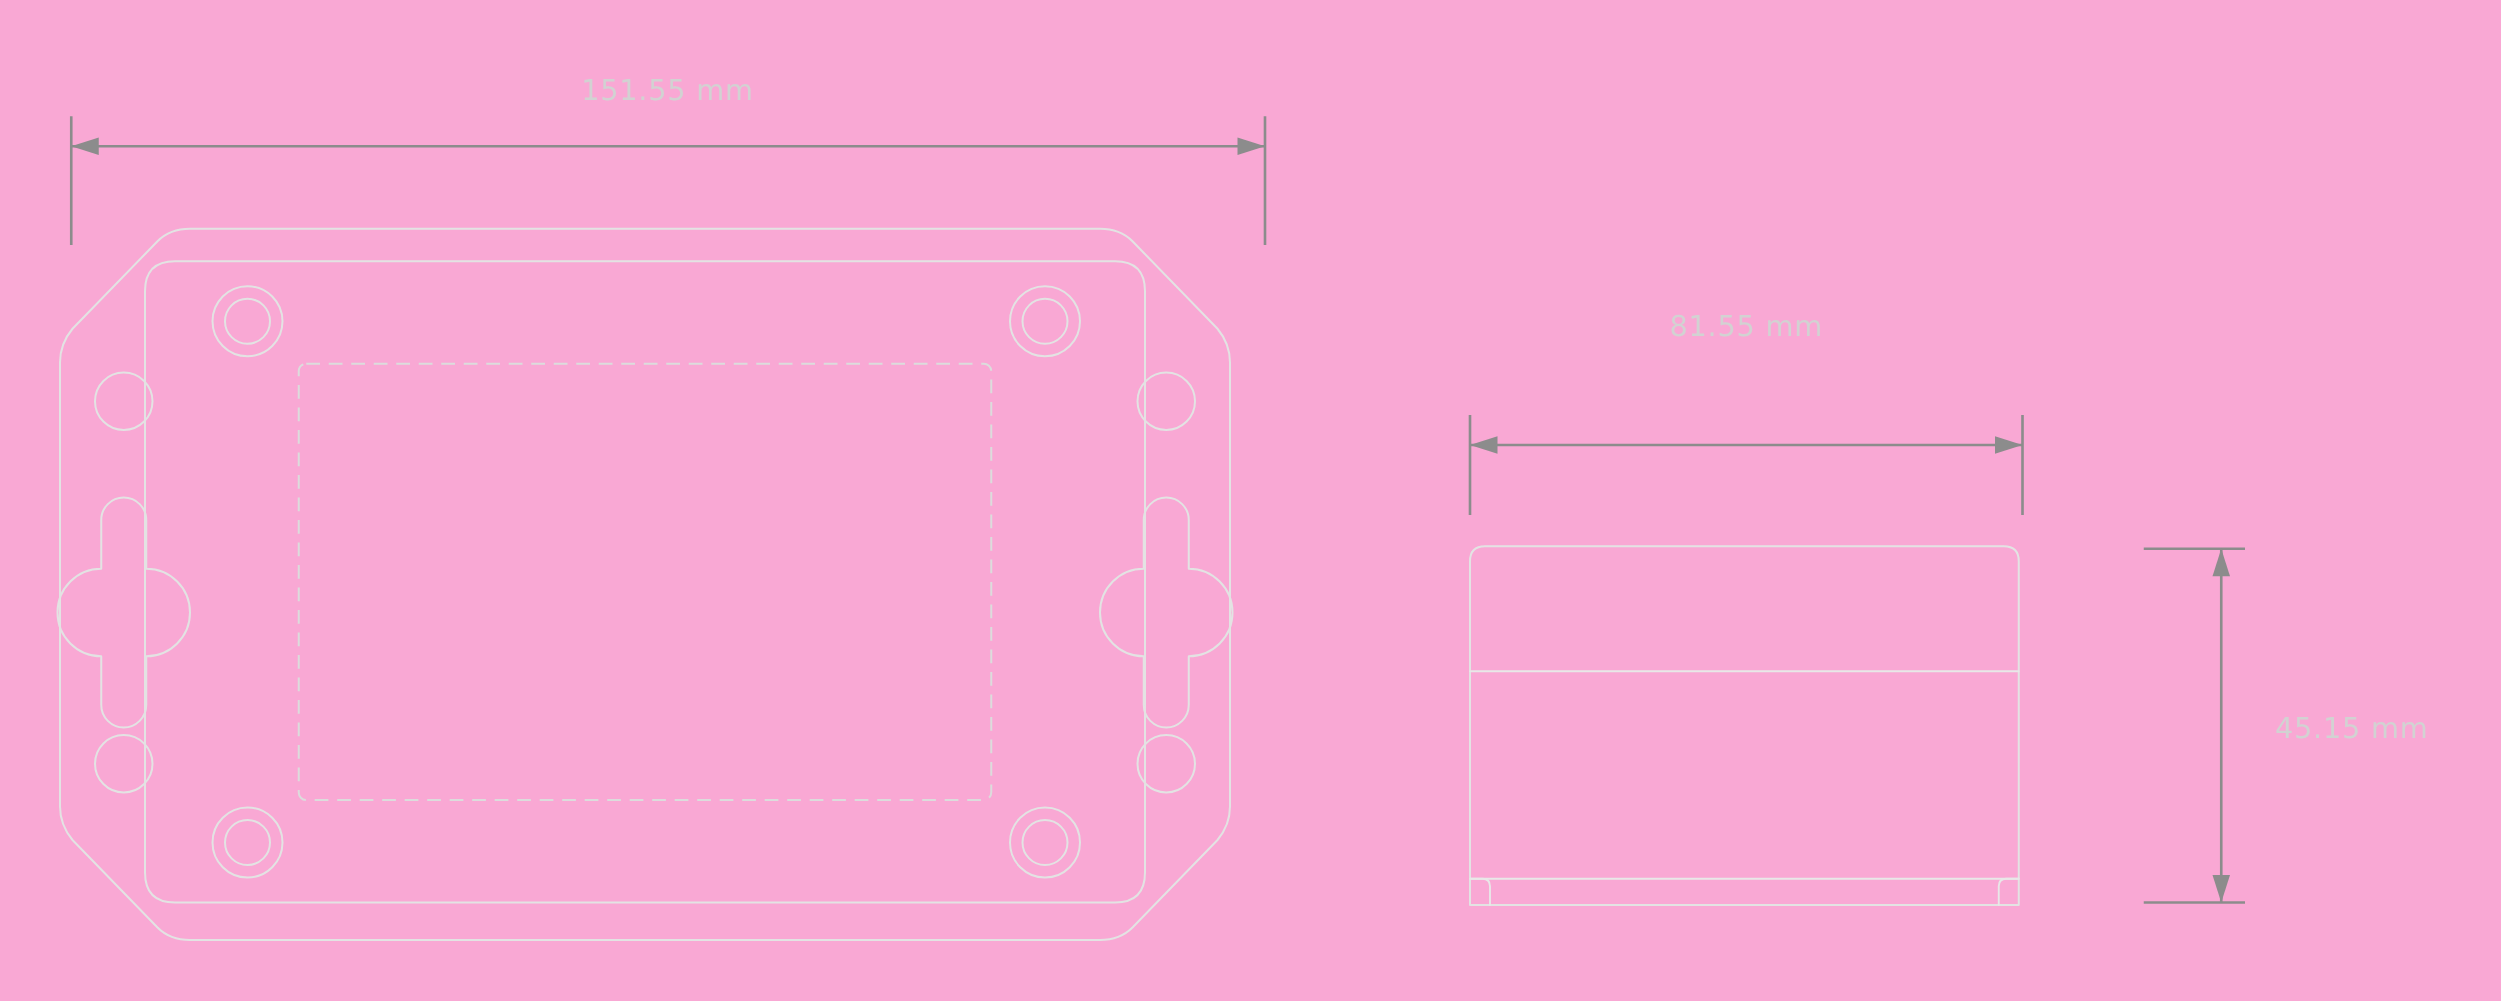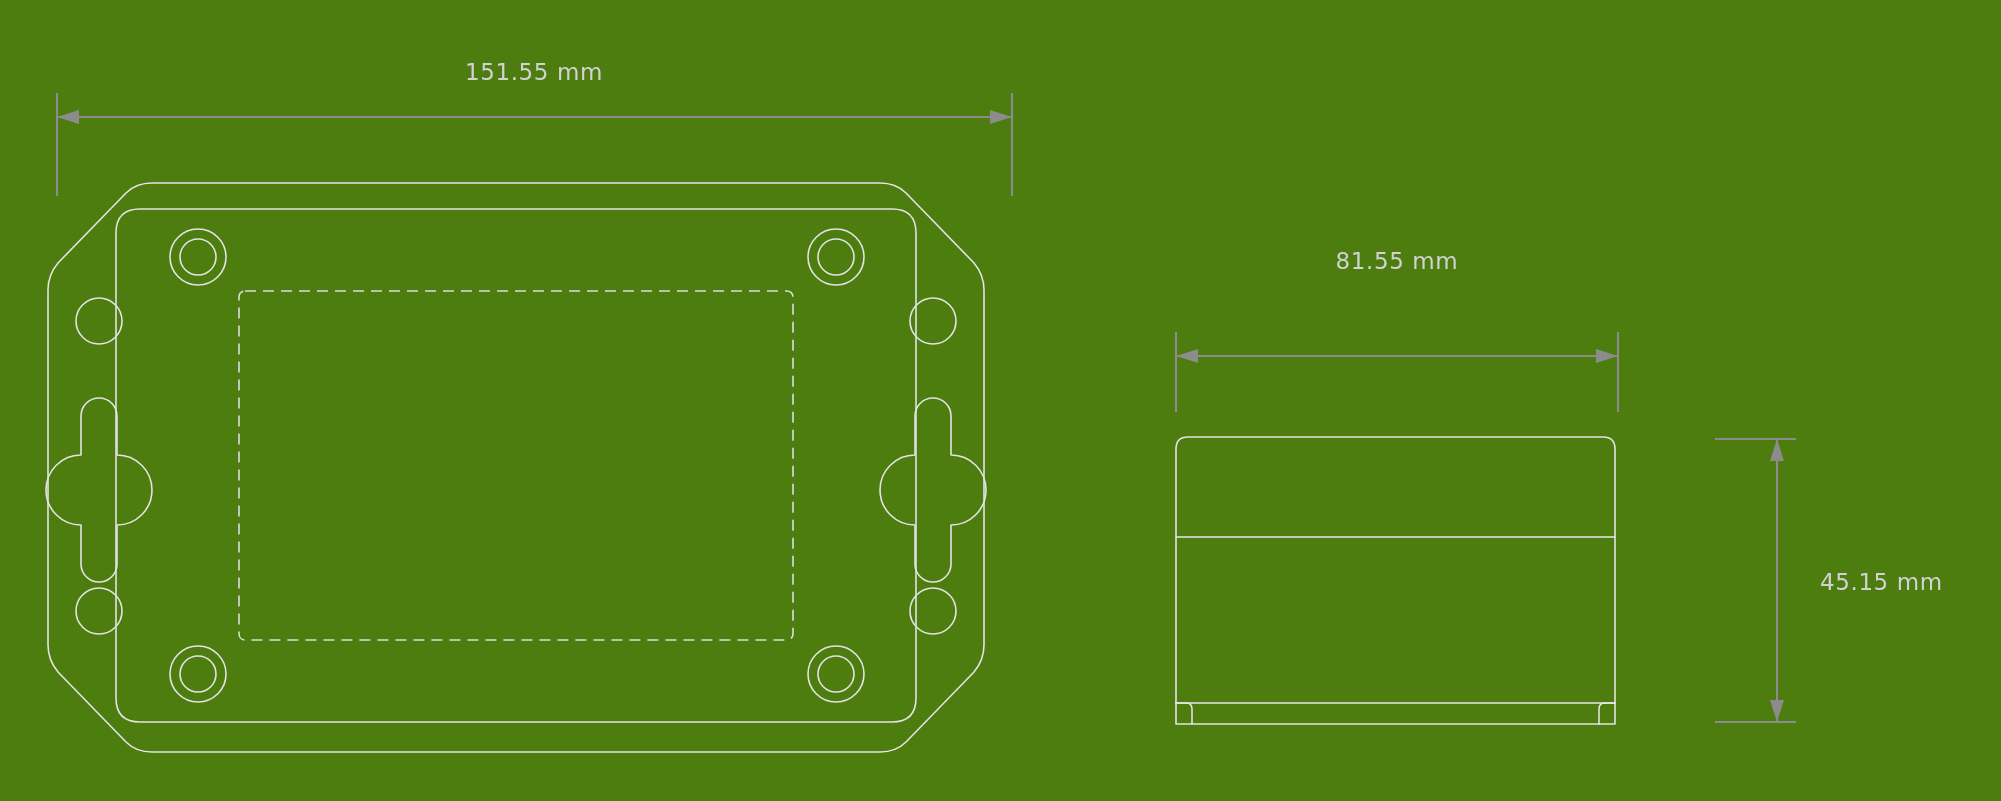--- a/index.html
+++ b/index.html
@@ -10,21 +10,21 @@
   body {
     width: 2001px;
     height: 801px;
     overflow: hidden;
     font-family: "DejaVu Sans", sans-serif;
   }
   #canvas {
     position: relative;
     width: 2001px;
     height: 801px;
-    background: #4d7c0f;
+    background: #f9a8d4;
   }
   svg.drawing {
     position: absolute;
     top: 0;
     left: 0;
     width: 2001px;
     height: 801px;
     display: block;
   }
   .part-outline {

